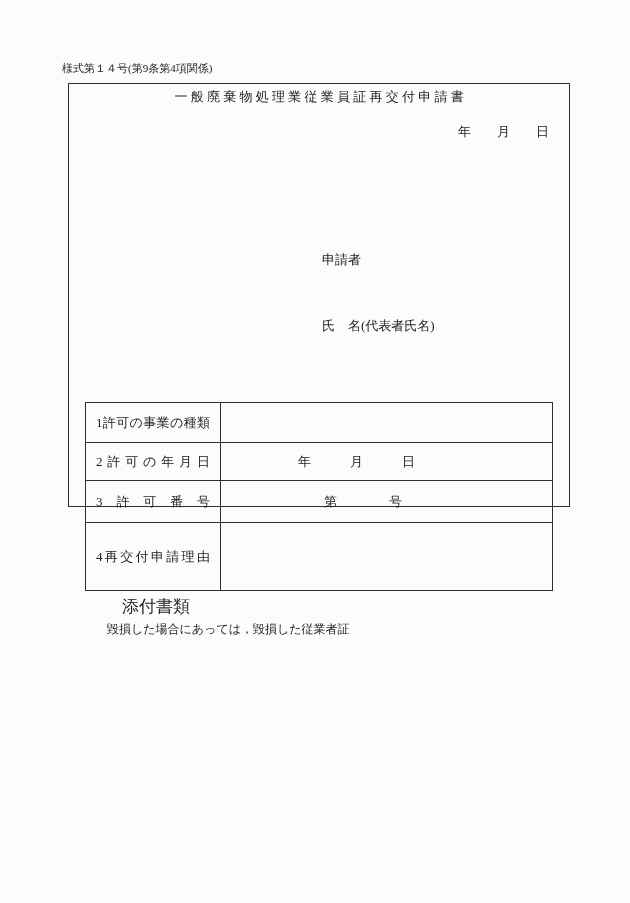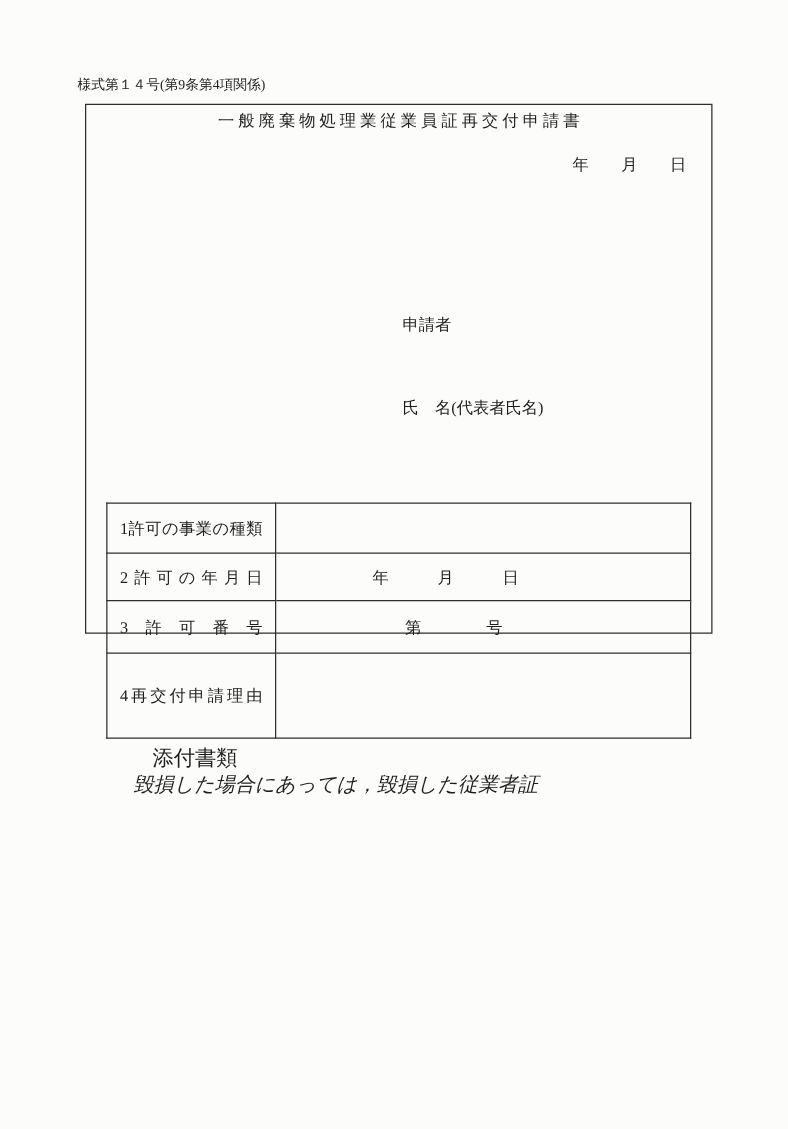--- a/index.html
+++ b/index.html
@@ -73,21 +73,21 @@
   .val-no{padding-left:103px !important;}
   [data-justify]{
     display:flex;justify-content:space-between;align-items:center;width:100%;
   }
   .attach-title{
     position:absolute;top:514px;left:19px;
     font-size:17px;line-height:18px;white-space:pre;margin-left:34px;
   }
   .attach-item{
     position:absolute;top:536px;left:38px;
-    font-size:16px;line-height:18px;white-space:pre;font-style:italic;
+    font-size:12px;line-height:18px;white-space:pre;
   }
 </style>
 </head>
 <body>
 
 <div class="page">
 
   <div class="form-no">様式第１４号(第9条第4項関係)</div>
 
   <div class="box">

